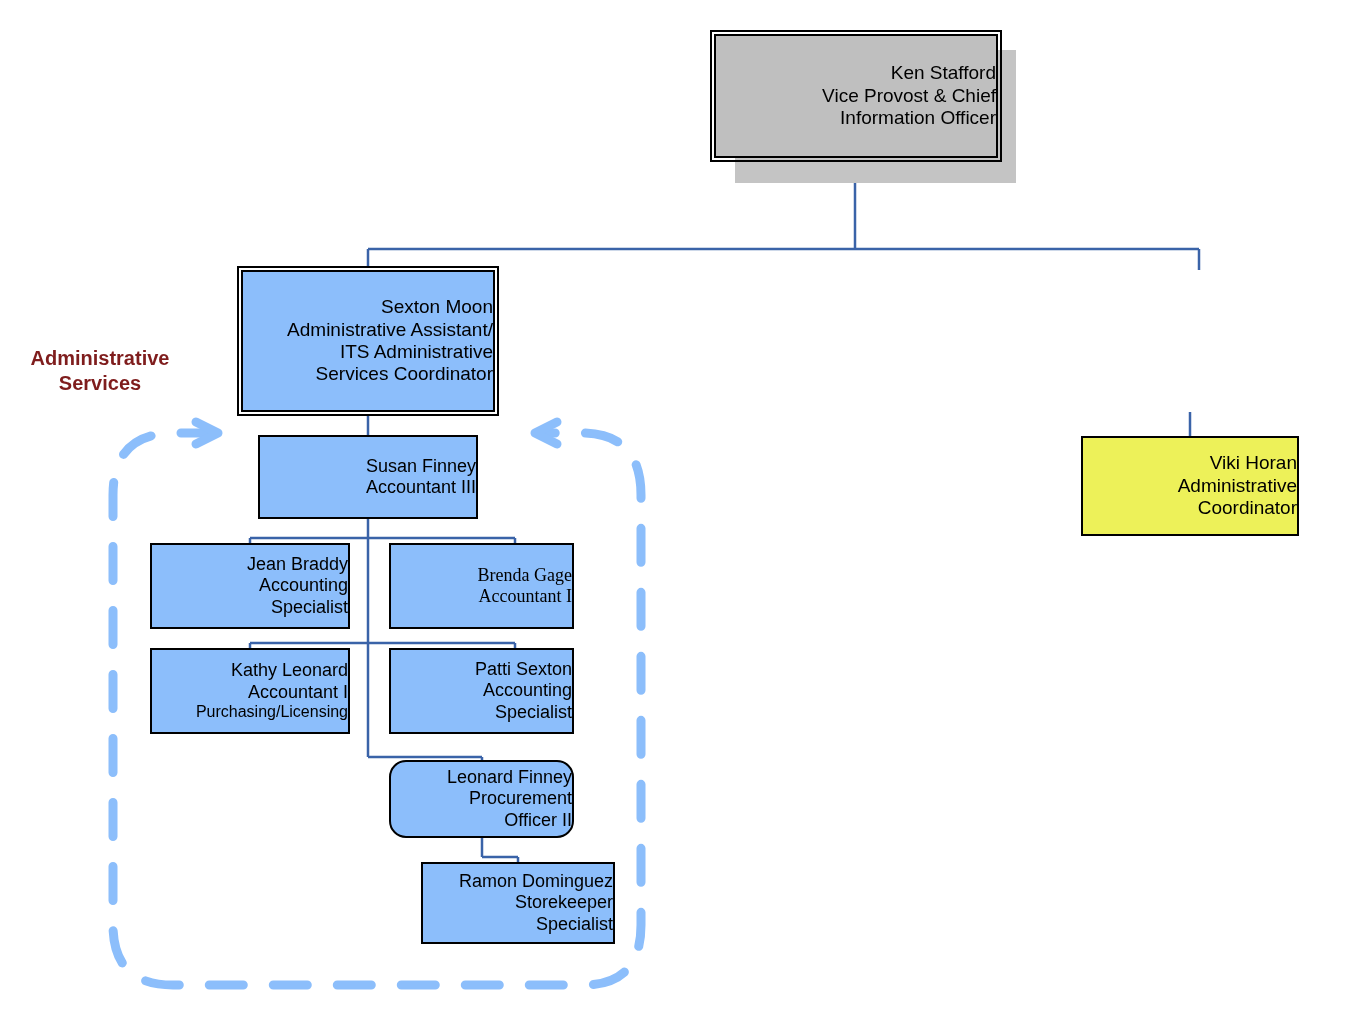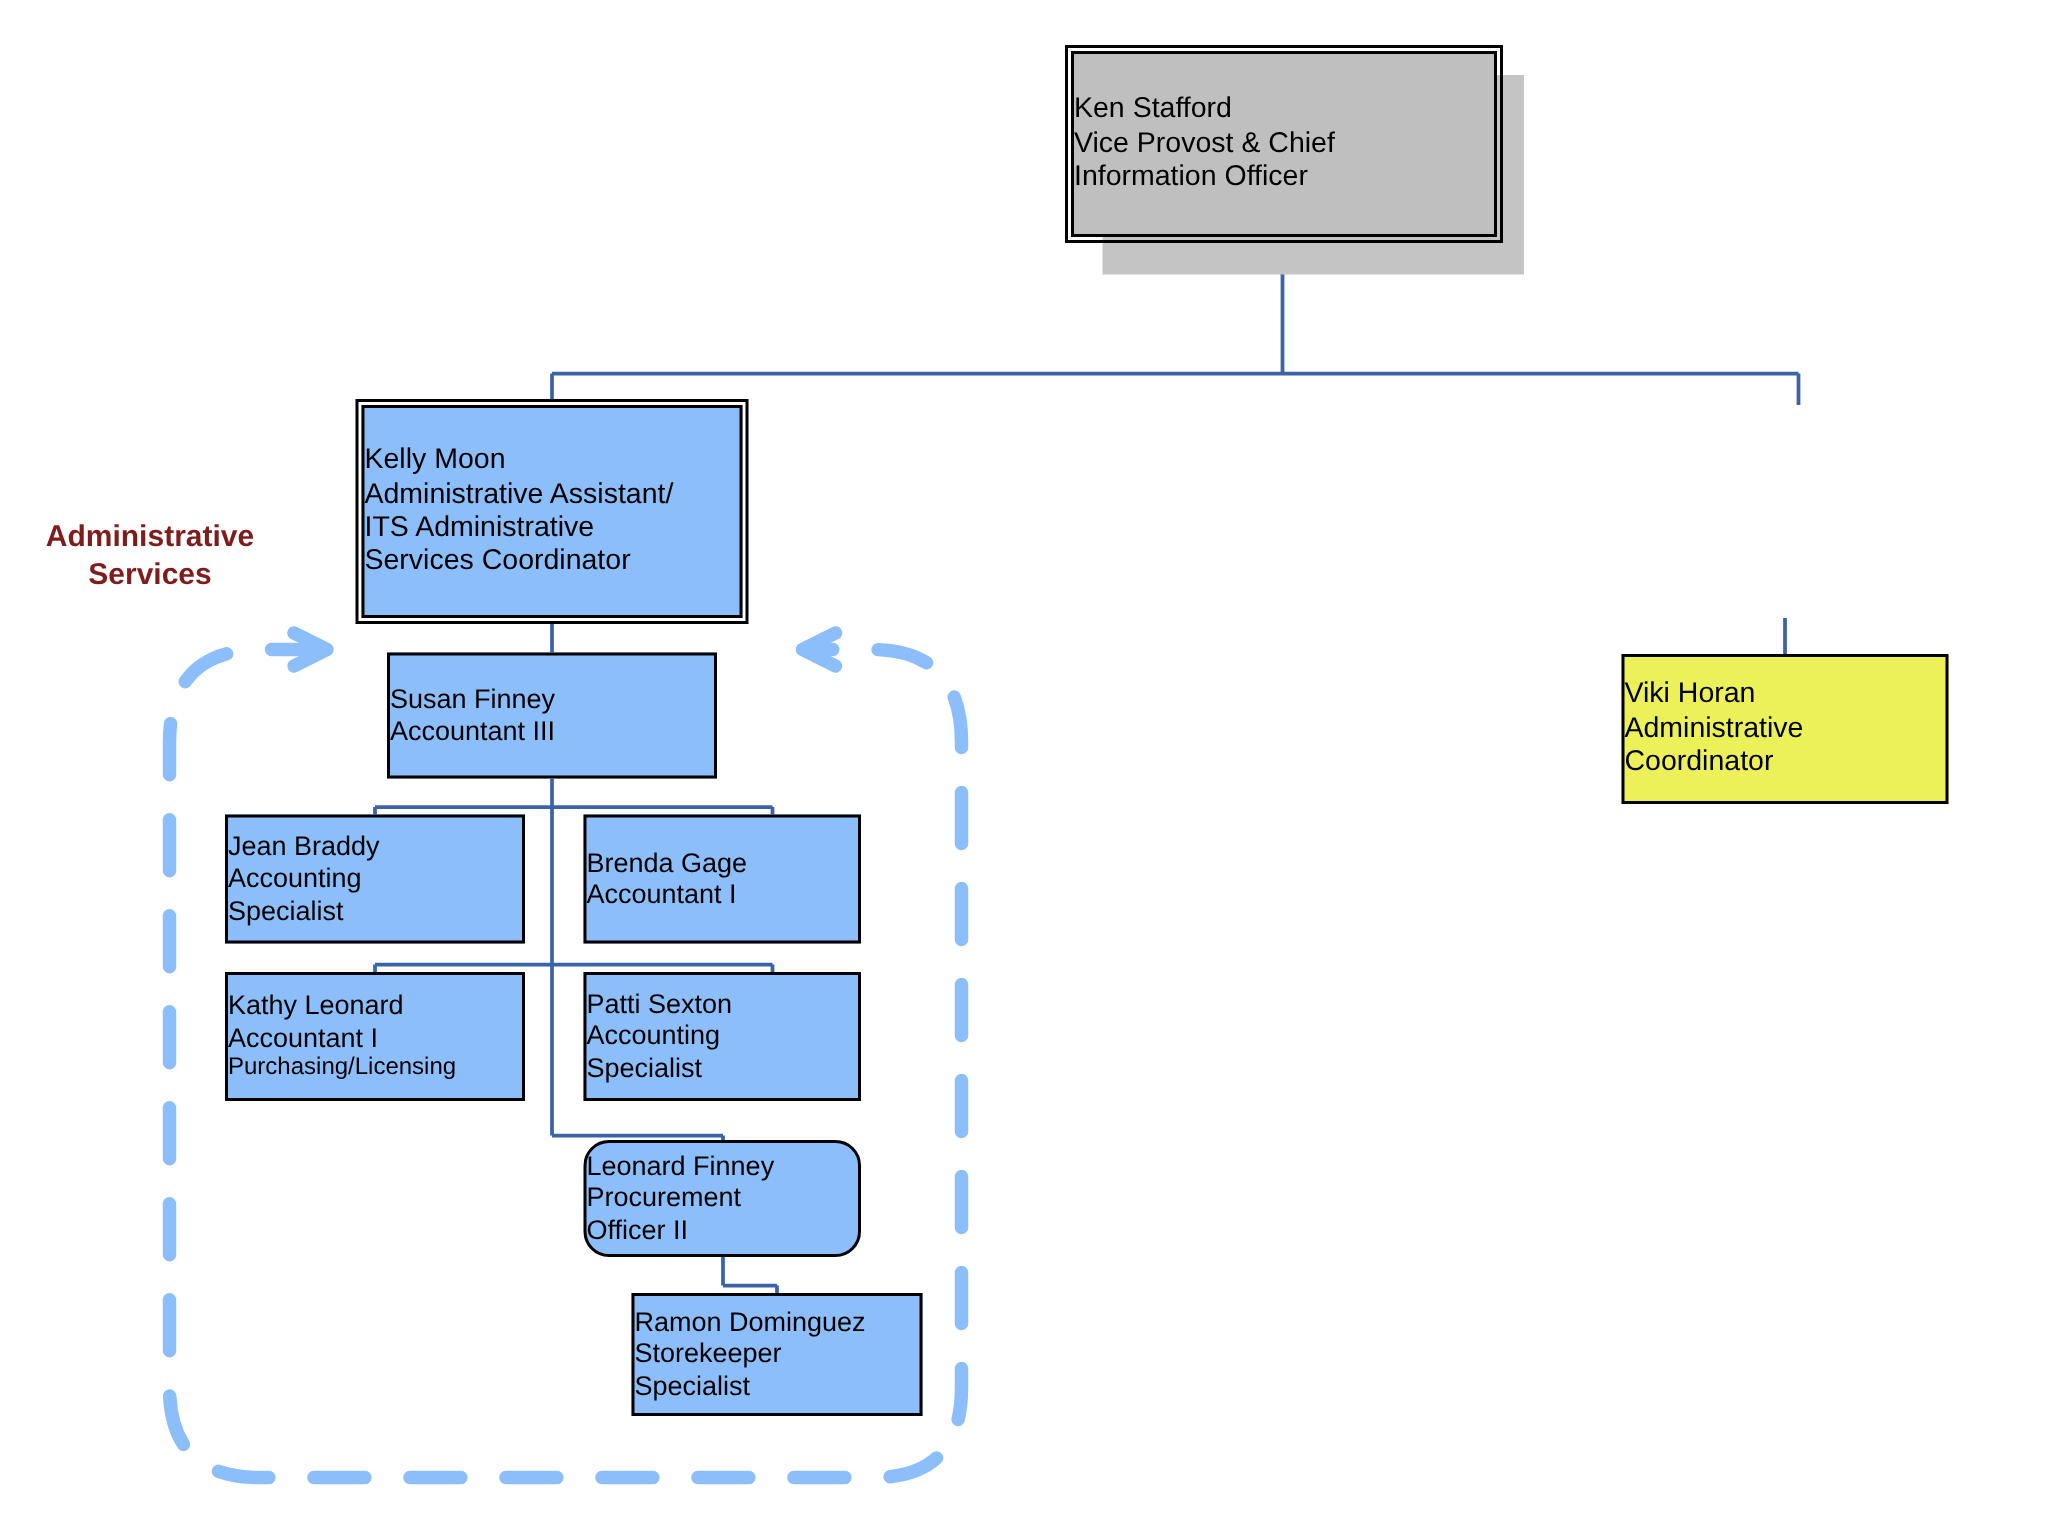--- a/index.html
+++ b/index.html
@@ -20,21 +20,21 @@
     left: 0; top: 0;
     width: 1364px;
     height: 1014px;
     pointer-events: none;
   }
   .node {
     position: absolute;
     box-sizing: border-box;
     display: flex;
     flex-direction: column;
-    align-items: flex-start;
+    align-items: flex-end;
     justify-content: center;
     text-align: center;
     color: #000000;
     line-height: 1.18;
     z-index: 5;
   }
   .node .ln { display: block; white-space: nowrap; }
 
   
   .node-root {
@@ -143,21 +143,21 @@
     <span class="ln">Services</span>
   </div>
 
   <div class="node node-root" style="left:714px; top:34px; width:284px; height:124px;">
     <span class="ln">Ken Stafford</span>
     <span class="ln">Vice Provost &amp; Chief</span>
     <span class="ln">Information Officer</span>
   </div>
 
   <div class="node node-blue-double" style="left:241px; top:270px; width:254px; height:142px;">
-    <span class="ln">Kelly Moon</span>
+    <span class="ln">Sexton Moon</span>
     <span class="ln">Administrative Assistant/</span>
     <span class="ln">ITS Administrative</span>
     <span class="ln">Services Coordinator</span>
   </div>
 
 
   <div class="node node-yellow" style="left:1081px; top:436px; width:218px; height:100px;">
     <span class="ln">Viki Horan</span>
     <span class="ln">Administrative</span>
     <span class="ln">Coordinator</span>
@@ -167,21 +167,21 @@
     <span class="ln">Susan Finney</span>
     <span class="ln">Accountant III</span>
   </div>
 
   <div class="node node-blue" style="left:150px; top:543px; width:200px; height:86px;">
     <span class="ln">Jean Braddy</span>
     <span class="ln">Accounting</span>
     <span class="ln">Specialist</span>
   </div>
 
-  <div class="node node-blue" style="left:389px; top:543px; width:185px; height:86px;">
+  <div class="node node-blue" style="left:389px; top:543px; width:185px; height:86px;font-family:Liberation Serif, serif;">
     <span class="ln">Brenda Gage</span>
     <span class="ln">Accountant I</span>
   </div>
 
   <div class="node node-blue" style="left:150px; top:648px; width:200px; height:86px;">
     <span class="ln">Kathy Leonard</span>
     <span class="ln">Accountant I</span>
     <span class="ln small-line">Purchasing/Licensing</span>
   </div>
 

